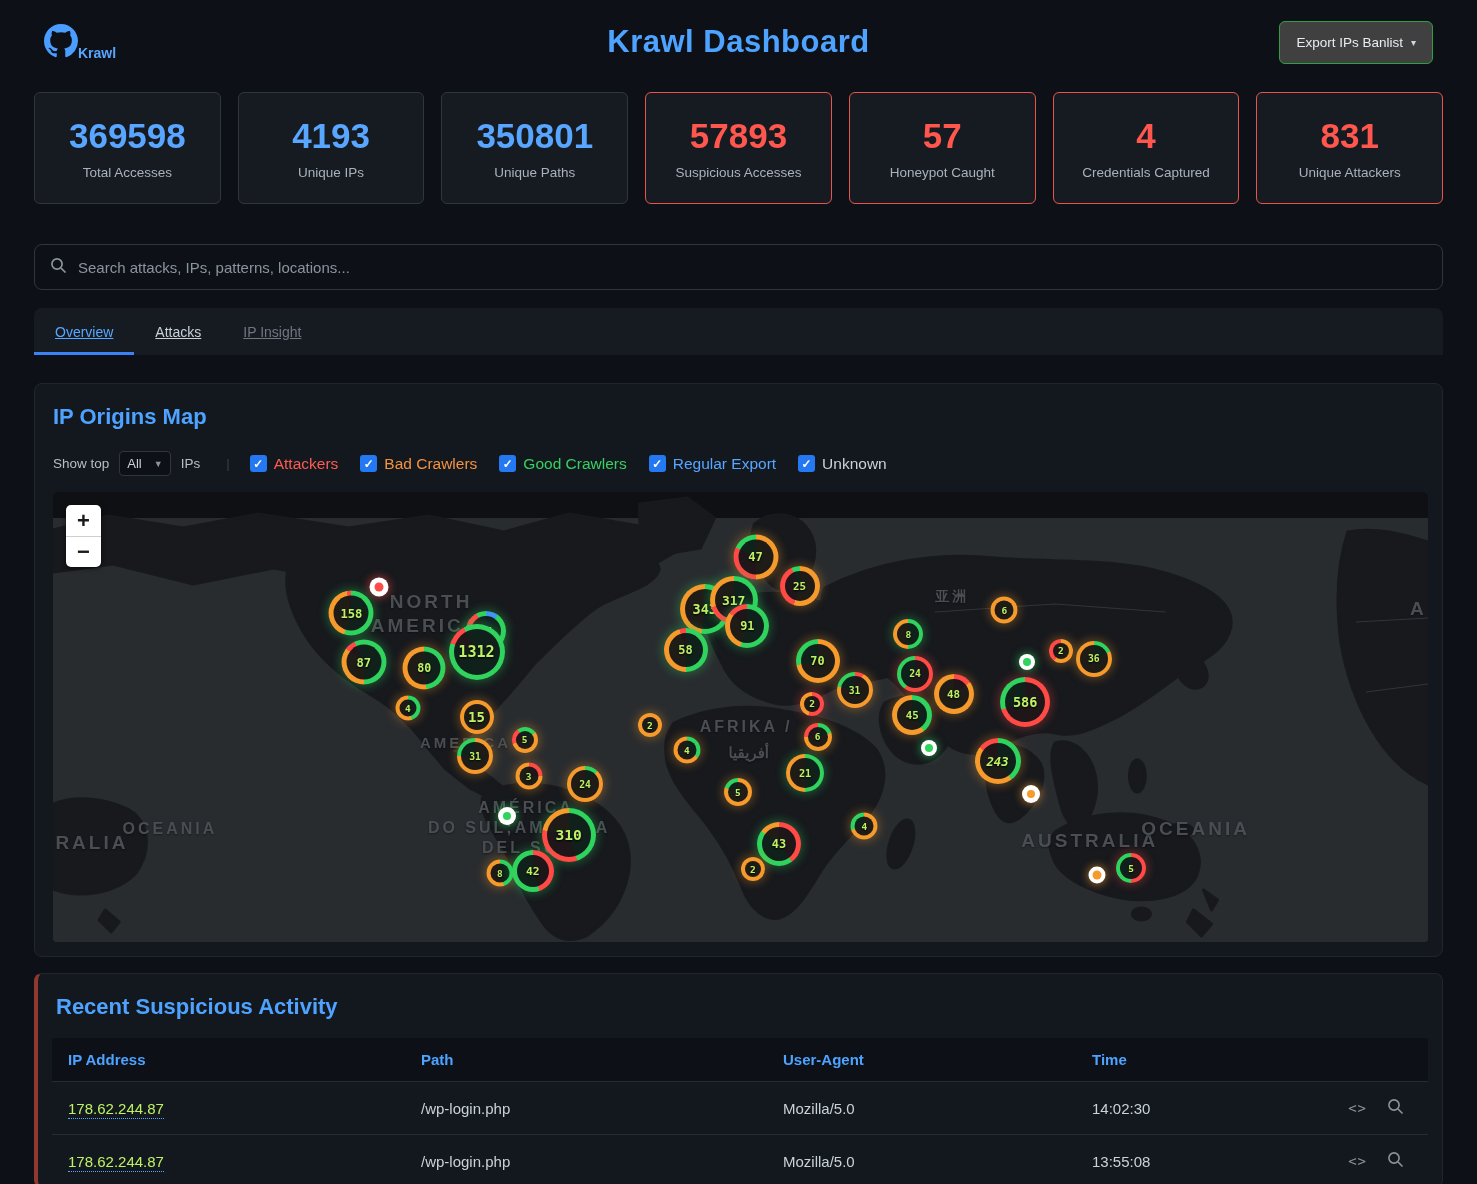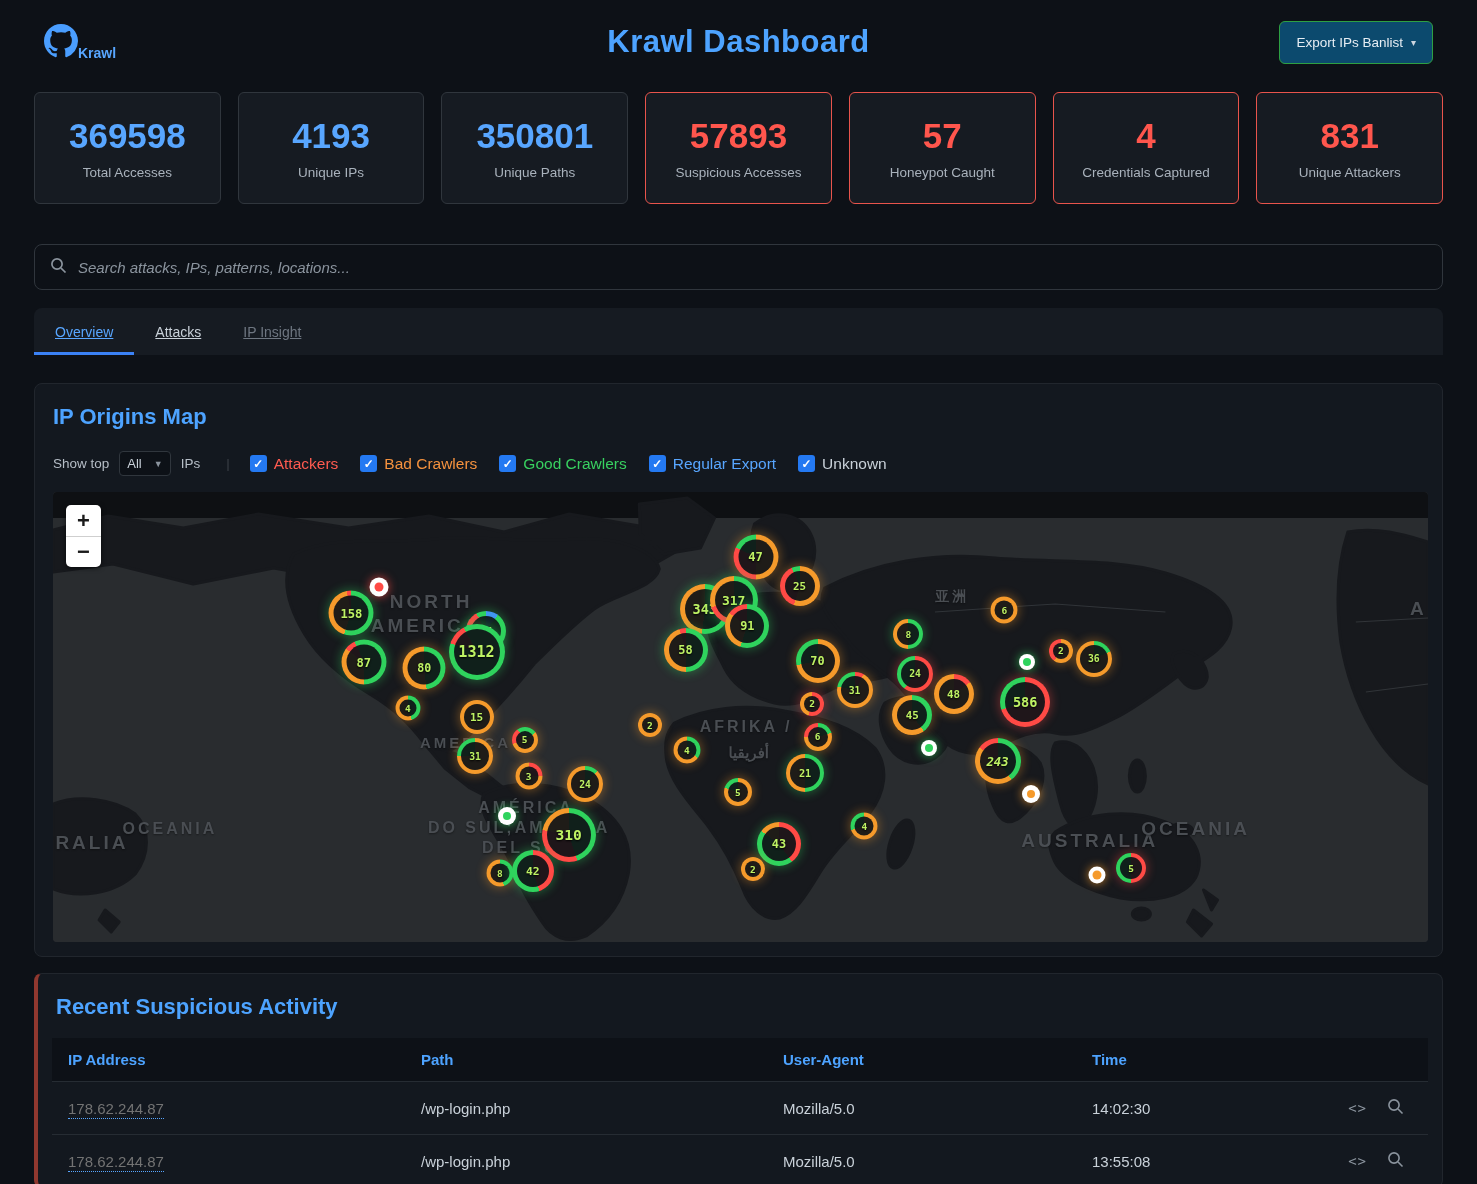--- a/index.html
+++ b/index.html
@@ -7,38 +7,38 @@
   body {
     background:#0d1117; color:#c9d1d9;
     font-family:"Liberation Sans", sans-serif;
   }
   
   .header { height:84px; display:flex; align-items:center; padding:0 44px; position:relative; }
   .logo { display:flex; align-items:flex-end; cursor:pointer; }
   .logo svg { width:34px; height:34px; }
   .logo span { color:#58a6ff; font-weight:bold; font-size:14px; }
   .page-title { position:absolute; left:0; right:0; text-align:center; color:#4da3ff; font-size:31px; font-weight:800; letter-spacing:.5px; }
-  .export-btn { margin-left:auto; background:#0c4a6e; border:1px solid #2ea043; color:#e6edf3; font-size:13.5px;
+  .export-btn { margin-left:auto; background:#404040; border:1px solid #2ea043; color:#e6edf3; font-size:13.5px;
     padding:13px 16px; border-radius:6px; display:flex; gap:8px; align-items:center; cursor:pointer; position:relative; z-index:2;
     font-family:"Liberation Sans", sans-serif;}
   .export-btn .caret { font-size:10px; color:#cdd6df; }
   
   .stats { display:flex; gap:17px; padding:0 34px; margin-top:8px; }
   .card { flex:1; height:112px; background:#161b22; border:1px solid #30363d; border-radius:6px;
     display:flex; flex-direction:column; align-items:center; justify-content:center; gap:9px; }
   .card .value { font-size:35px; font-weight:800; color:#58a6ff; }
   .card .label { font-size:13.5px; color:#a9b2bc; }
   .card.red { border-color:#e8544c; }
   .card.red .value { color:#ff564d; }
   
   .search { margin:40px 34px 0; height:46px; border:1px solid #30363d; border-radius:8px; background:#0d1117;
     display:flex; align-items:center; gap:11px; padding:0 15px; }
   .search svg { width:17px; height:17px; color:#8b949e; }
   .search input { background:transparent; border:none; outline:none; color:#fdba74; font-size:15px; width:100%;
-    font-family:"Liberation Sans", sans-serif;font-style:italic; }
+    font-family:"Liberation Sans", sans-serif; }
   .search input::placeholder { color:#8b949e; }
   
   .tabs { margin:18px 34px 0; height:47px; background:#161b22; border-radius:8px 8px 0 0; display:flex; align-items:stretch; }
   .tab { display:flex; align-items:center; padding:0 21px; font-size:14px; color:#c9d1d9; text-decoration:underline; cursor:pointer; }
   .tab.active { color:#58a6ff; box-shadow: inset 0 -3px 0 #3b82f6; }
   .tab.dim { color:#6e7681; }
   
   .map-card { margin:28px 34px 0; background:#13181f; border:1px solid #21262d; border-radius:8px; padding:20px 14px 14px 18px; }
   .map-title { color:#4da3ff; font-size:22px; font-weight:800; }
   .map-controls { display:flex; align-items:center; gap:10px; margin-top:21px; font-size:13.5px; color:#b6bec7; }
@@ -61,21 +61,21 @@
   .zbtn + .zbtn { border-top:1px solid #cfcfcf; }
   .marker { position:absolute; border-radius:50%; transform:translate(-50%,-50%); z-index:10; cursor:pointer; }
   .marker .hole { position:absolute; border-radius:50%; background:rgba(14,18,23,.93); display:flex; align-items:center; justify-content:center; }
   .marker .hole span { color:#bef264; font-weight:bold; font-family:"DejaVu Sans Mono", monospace; text-shadow:0 1px 2px #000; }
   
   .act-card { margin:16px 34px 0; background:#13181f; border:1px solid #21262d; border-left:4px solid #90382f; border-radius:8px; padding:20px 14px 0; }
   .act-title { color:#4da3ff; font-size:22px; font-weight:800; padding-left:4px; }
   table.act { width:100%; border-collapse:collapse; margin-top:18px; table-layout:fixed; }
   table.act th { text-align:left; color:#4da3ff; font-size:15px; font-weight:bold; background:#0d1117; padding:13px 16px; }
   table.act td { font-size:15px; color:#c9d1d9; padding:16px 16px; border-top:1px solid #262c33; }
-  .ip-link { color:#737373; text-decoration:none; border-bottom:1px dotted #58a6ff; padding-bottom:1px; cursor:pointer; }
+  .ip-link { color:#bef264; text-decoration:none; border-bottom:1px dotted #58a6ff; padding-bottom:1px; cursor:pointer; }
   .row-icons { display:flex; gap:20px; justify-content:flex-end; align-items:center; color:#8b949e; padding-right:8px; }
   .code-ico { font-family:"DejaVu Sans Mono", monospace; font-size:14px; letter-spacing:1px; cursor:pointer; }
   .row-icons svg { width:17px; height:17px; cursor:pointer; }
 </style>
 </head>
 <body>
 
 <div class="header">
   <div class="logo">
     <span><svg viewBox="0 0 16 16" fill="#4a9eff">
@@ -265,21 +265,21 @@
           <span style="font-size: 11.61px;">80</span>
         </div>
       </div>
       <div class="marker" style="left: 25.8%; top: 48%; width: 25px; height: 25px; background: conic-gradient(rgb(47, 211, 93) 0%, rgb(47, 211, 93) 45%, rgb(245, 154, 43) 45%, rgb(245, 154, 43) 100%); box-shadow: rgba(245, 154, 43, 0.333) 0px 0px 10px 2px;">
         <div class="hole" style="inset: 4px;">
           <span style="font-size: 9.5px;">4</span>
         </div>
       </div>
       <div class="marker" style="left: 30.8%; top: 50%; width: 34px; height: 34px; background: conic-gradient(rgb(245, 154, 43) 0%, rgb(245, 154, 43) 100%); box-shadow: rgba(245, 154, 43, 0.333) 0px 0px 10px 2px;">
         <div class="hole" style="inset: 4px;">
-          <span style="font-size: 11px;">15</span>
+          <span style="font-size: 14px;">15</span>
         </div>
       </div>
       <div class="marker" style="left: 34.3%; top: 55.1%; width: 26px; height: 26px; background: conic-gradient(rgb(47, 211, 93) 0%, rgb(47, 211, 93) 15%, rgb(245, 154, 43) 15%, rgb(245, 154, 43) 70%, rgb(255, 74, 69) 70%, rgb(255, 74, 69) 90%, rgb(47, 211, 93) 90%, rgb(47, 211, 93) 100%); box-shadow: rgba(245, 154, 43, 0.333) 0px 0px 10px 2px;">
         <div class="hole" style="inset: 4px;">
           <span style="font-size: 9.5px;">5</span>
         </div>
       </div>
       <div class="marker" style="left: 30.7%; top: 58.7%; width: 36px; height: 36px; background: conic-gradient(rgb(245, 154, 43) 0%, rgb(245, 154, 43) 75%, rgb(47, 211, 93) 75%, rgb(47, 211, 93) 100%); box-shadow: rgba(245, 154, 43, 0.333) 0px 0px 10px 2px;">
         <div class="hole" style="inset: 4px;">
           <span style="font-size: 9.72px;">31</span>

